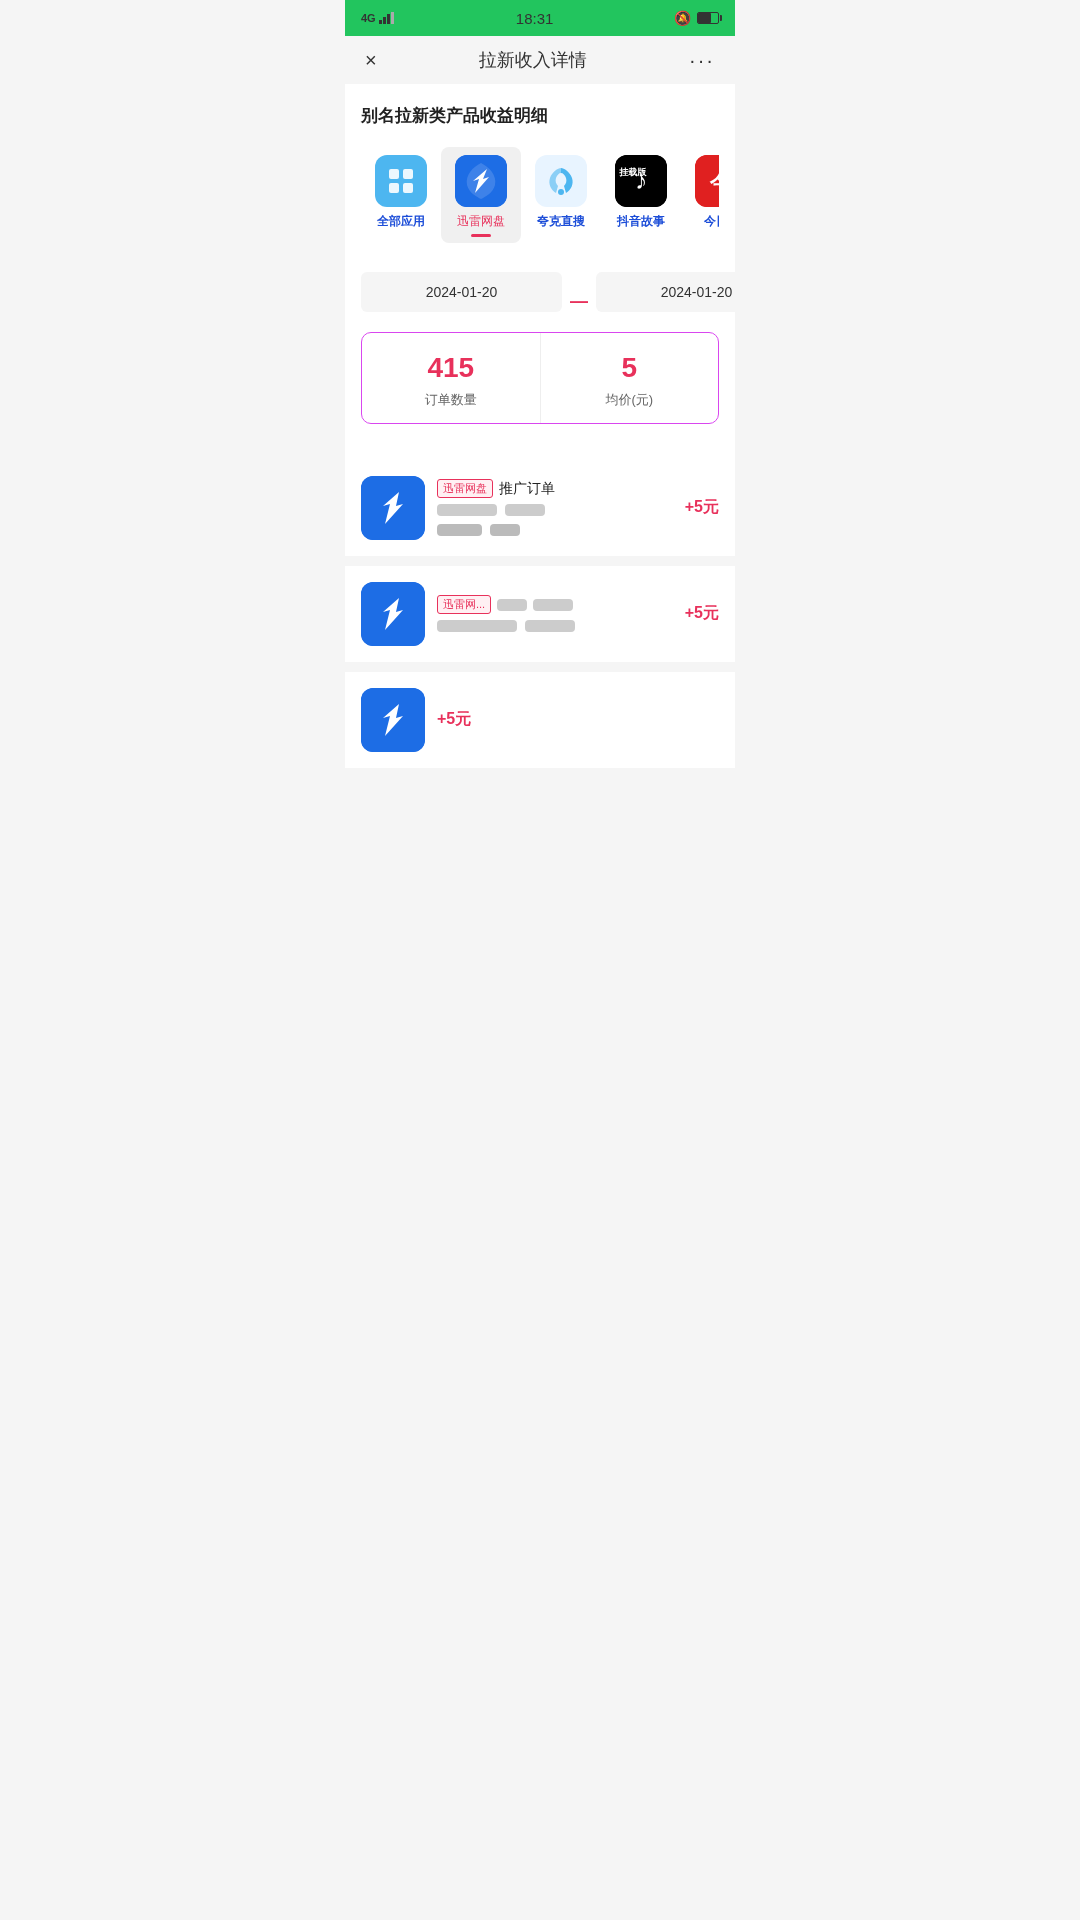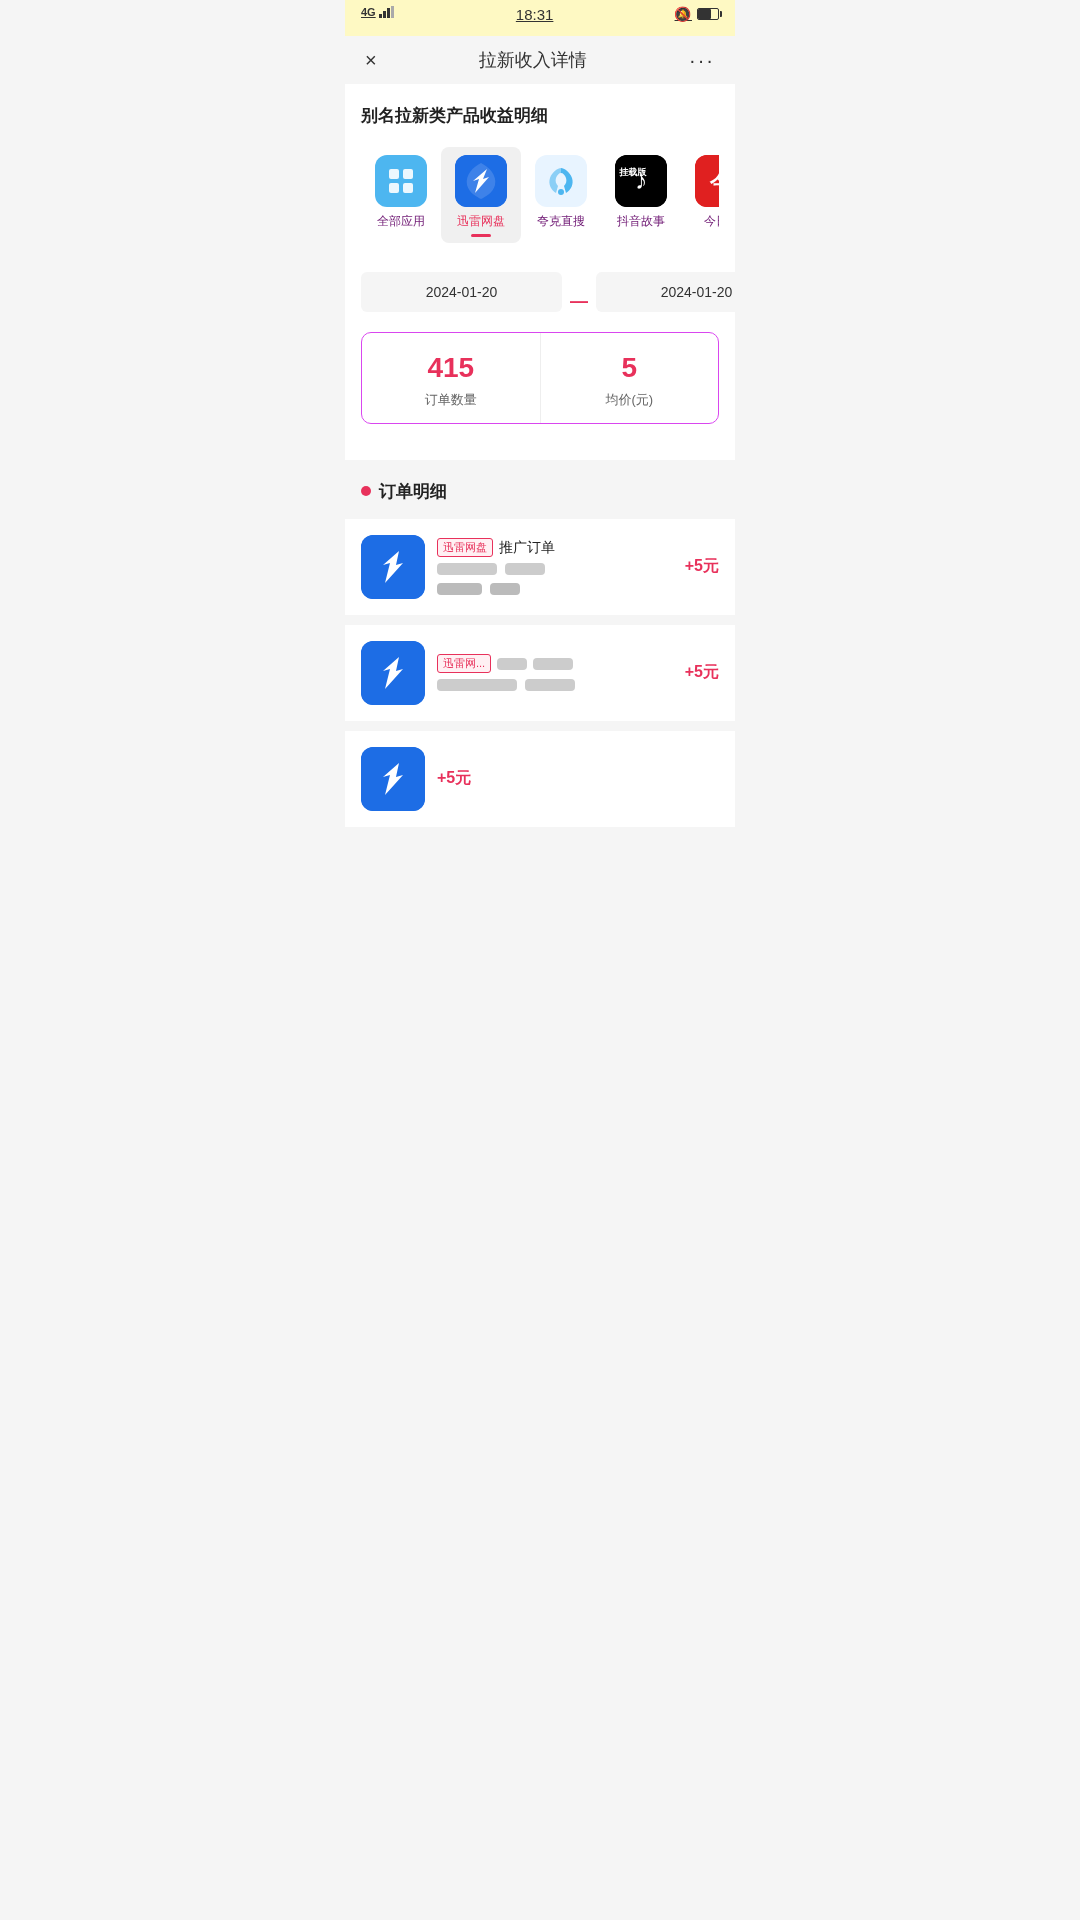--- a/index.html
+++ b/index.html
@@ -10,25 +10,24 @@
       width: 390px;
       margin: 0 auto;
       font-size: 14px;
       color: #333;
     }
 
     
     .status-bar {
       display: flex;
       justify-content: space-between;
-      align-items: flex-start;
+      align-items: center;
       padding: 6px 16px;
-      background: #fef9c3;
+      background: #22c55e;
       height: 36px;
-      text-decoration: underline;
     }
     .status-left {
       font-size: 11px;
       font-weight: 600;
       color: #333;
       display: flex;
       align-items: center;
       gap: 3px;
     }
     .status-center {
@@ -140,22 +139,23 @@
       border-radius: 12px;
       display: flex;
       align-items: center;
       justify-content: center;
       font-size: 24px;
       margin-bottom: 6px;
       overflow: hidden;
     }
     .app-tab-label {
       font-size: 12px;
-      color: #701a75;
+      color: #1d4ed8;
       white-space: nowrap;
+      font-weight: bold;
     }
     .app-tab.active .app-tab-label {
       color: #e8315b;
       font-weight: 500;
     }
     .active-indicator {
       width: 20px;
       height: 3px;
       background: #e8315b;
       border-radius: 2px;
@@ -460,24 +460,20 @@
     </div>
     <div class="stat-item">
       <span class="stat-value">5</span>
       <span class="stat-label">均价(元)</span>
     </div>
   </div>
 
 </div>
 
 <div class="order-section">
-  <div class="order-section-header">
-    <div class="red-dot"></div>
-    <span class="order-section-title">订单明细</span>
-  </div>
 
   <div class="order-list">
 
     <div class="order-card">
       <div class="order-app-icon">
         <svg viewBox="0 0 64 64" width="64" height="64">
           <rect width="64" height="64" rx="12" fill="#1d6de5"></rect>
           <path d="M38 16 L22 30 L29 28 L24 48 L42 28 L35 30 Z" fill="white"></path>
         </svg>
       </div>

